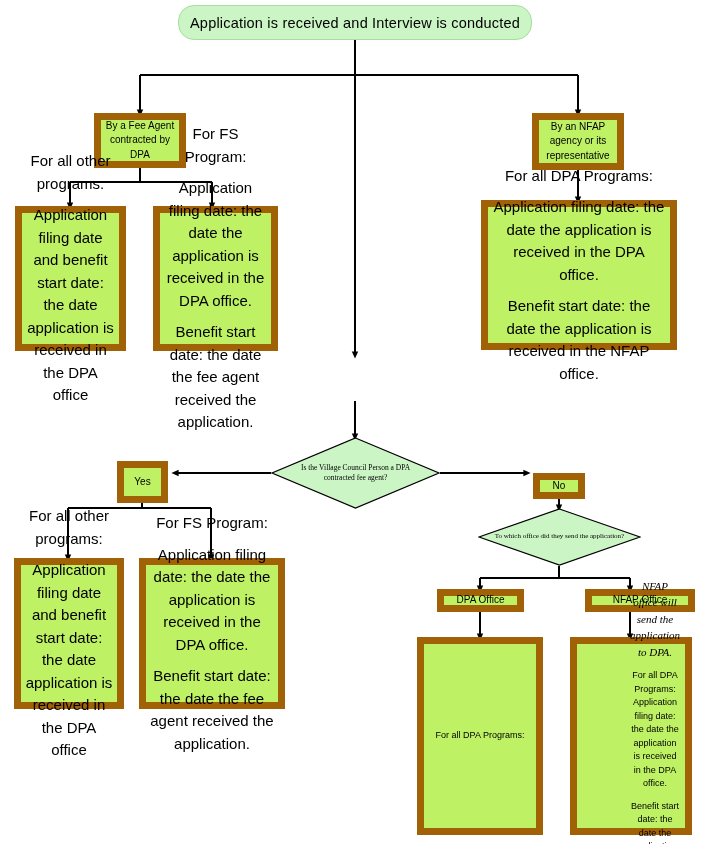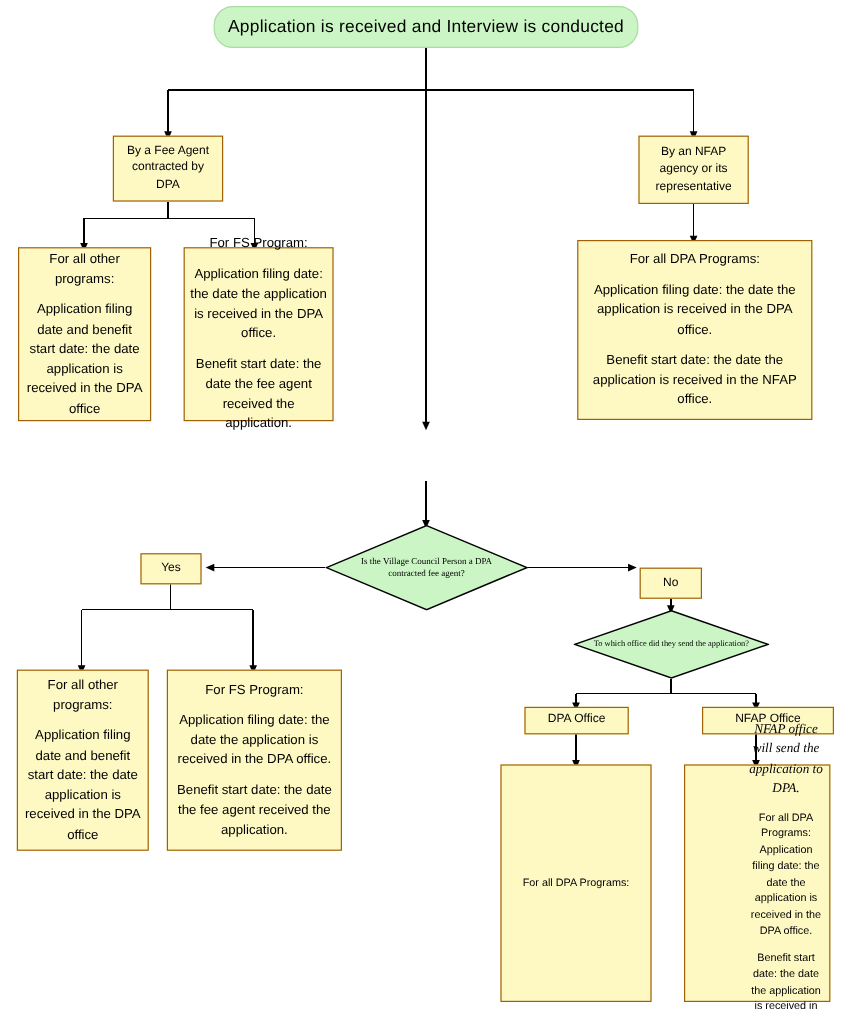--- a/index.html
+++ b/index.html
@@ -44,27 +44,27 @@
   
   .terminator {
     background: #cbf5c4;
     border: 1px solid #a8dca0;
     border-radius: 16px;
     font-size: 14.5px;
     letter-spacing: .2px;
   }
   
   .process {
-    background: #fef9c3;
-    border: 1px solid #a16207;
+    background: #bef264;
+    border: 7px solid #a16207;
     font-size: 10.5px;
     line-height: 1.45;
   }
   .process.small {
-    font-size: 11px;
+    font-size: 15px;
     line-height: 1.5;
   }
   .process.tiny {
     font-size: 9px;
     line-height: 1.5;
   }
   .process.label {
     font-size: 10px;
   }
   .para { margin: 0 0 9px 0; }
@@ -185,21 +185,21 @@
   </div>
 
 
   <div class="node decision" style="left:271px; top:437px; width:169px; height:72px;">
     <svg class="dshape" viewBox="0 0 169 72" preserveAspectRatio="none">
       <polygon points="84.5,1 168,36 84.5,71 1,36" fill="#cbf5c4" stroke="#000000" stroke-width="1.2"></polygon>
     </svg>
     <div class="dtext">Is the Village Council Person a DPA contracted fee agent?</div>
   </div>
 
-  <div class="node process label" style="left:117px; top:461px; width:51px; height:26px;">
+  <div class="node process label" style="left:117px; top:461px; width:51px; height:42px;">
     <div class="inner">Yes</div>
   </div>
 
   <div class="node process label" style="left:533px; top:461px; width:52px; height:26px;margin-top:12px;">
     <div class="inner">No</div>
   </div>
 
   <div class="node process small" style="left:14px; top:558px; width:110px; height:151px;">
     <div class="inner">
       <p class="para">For all other programs:</p>

